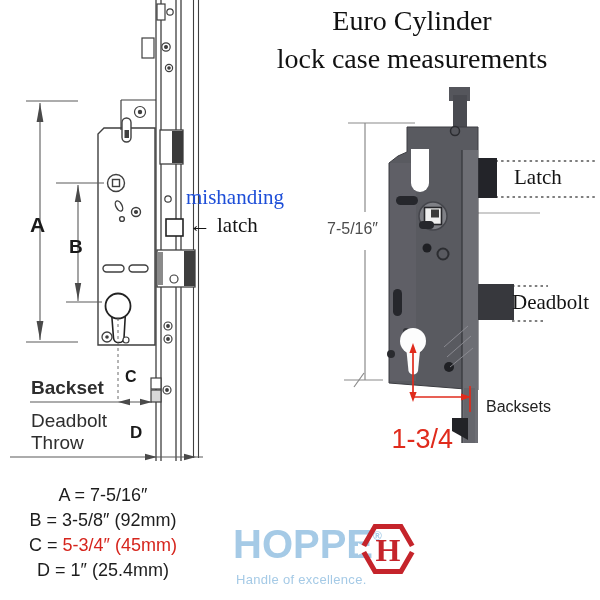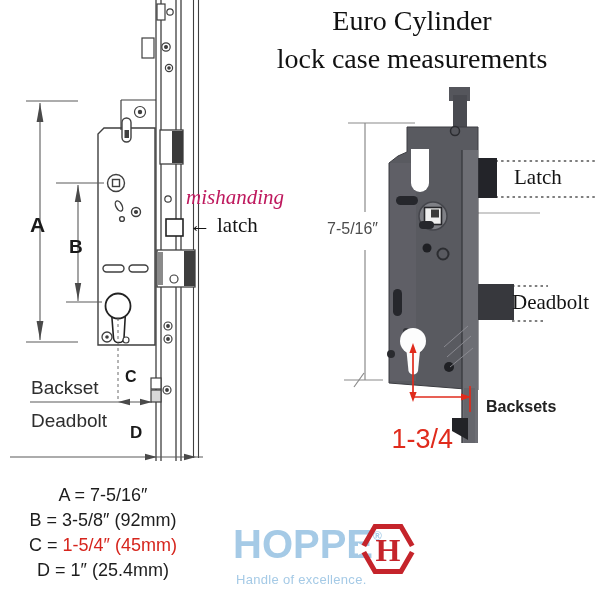--- a/index.html
+++ b/index.html
@@ -8,30 +8,30 @@
   .abs{position:absolute;}
   .serif{font-family:"Liberation Serif",serif;}
   .sans{font-family:"Liberation Sans",sans-serif;}
   #title{left:232px;top:2px;width:360px;text-align:center;color:#111;
          font-size:28px;line-height:38px;}
   .dimletter{font-weight:bold;color:#1a1a1a;}
   #dim-a{left:30px;top:213px;font-size:21px;}
   #dim-b{left:69px;top:236px;font-size:19px;}
   #dim-c{left:125px;top:368px;font-size:16px;}
   #dim-d{left:130px;top:423px;font-size:17px;}
-  #backset-label{left:31px;top:377px;font-size:19px;color:#2e2e2e;}
+  #backset-label{left:31px;top:377px;font-size:19px;color:#2e2e2e;font-weight:bold;}
   #deadbolt-throw-label{left:31px;top:410px;font-size:19px;line-height:22px;color:#2e2e2e;}
-  #mishanding-label{left:186px;top:185px;font-size:21px;color:#be185d;font-style:italic;}
+  #mishanding-label{left:186px;top:185px;font-size:21px;color:#1d4ed8;}
   #latch-arrow-row{left:189px;top:212px;font-size:21px;color:#141414;}
   #latch-arrow-row .arr{font-weight:bold;font-size:22px;letter-spacing:-1px;}
   #latch-arrow-row .txt{margin-left:7px;}
   #photo-height-dim{left:327px;top:220px;font-size:16px;color:#4d4d4d;}
   #photo-latch-label{left:514px;top:165px;font-size:21px;color:#141414;}
   #photo-deadbolt-label{left:512px;top:290px;font-size:21px;color:#141414;}
-  #backsets-label{left:486px;top:398px;font-size:16px;font-weight:700;color:#222;}
+  #backsets-label{left:486px;top:398px;font-size:16px;font-weight:400;color:#222;}
   #red-backset-value{left:337px;top:419px;width:116px;text-align:right;
                      font-size:27px;line-height:41px;}
   #legend{left:29px;top:483px;font-size:18px;line-height:25px;color:#1d1d1d;text-align:center;}
   #brand-name{left:233px;top:522px;font-size:40px;font-weight:bold;}
   #brand-name sup{font-size:12px;vertical-align:18px;}
   #brand-tagline{left:236px;top:572px;font-size:13px;letter-spacing:.3px;}
 </style>
 </head>
 <body>
 
@@ -218,36 +218,37 @@
   </div>
 
   <div id="dim-a" class="abs sans dimletter">A</div>
   <div id="dim-b" class="abs sans dimletter">B</div>
   <div id="dim-c" class="abs sans dimletter">C</div>
   <div id="dim-d" class="abs sans dimletter">D</div>
 
   <div id="backset-label" class="abs sans">Backset</div>
   <div id="deadbolt-throw-label" class="abs sans">
     <div>Deadbolt</div>
+    <div>Throw</div>
   </div>
 
   <div id="photo-height-dim" class="abs sans">7-5/16″</div>
   <div id="photo-latch-label" class="abs serif">Latch</div>
   <div id="photo-deadbolt-label" class="abs serif">Deadbolt</div>
   <div id="backsets-label" class="abs sans">Backsets</div>
 
   <div id="red-backset-value" class="abs sans" style="color:#e02b1c">
     <div>1-3/4</div>
   </div>
 
   <div id="legend" class="abs sans">
     <div>A = 7-5/16″</div>
     <div>B = 3-5/8″ (92mm)</div>
     <div>
-      <span>C = </span><span style="color:#d6251d">1-5/4″ (45mm)</span>
+      <span>C = </span><span style="color:#d6251d">5-3/4″ (45mm)</span>
     </div>
     <div>D = 1″ (25.4mm)</div>
   </div>
 
   <div id="brand-name" class="abs sans" style="color:#a5cae6">
     <span>HOPPE</span><sup>®</sup>
   </div>
   <div id="brand-tagline" class="abs sans" style="color:#a5cae6">Handle of excellence.</div>
 
   <svg class="abs" style="left:357px;top:518px" width="62" height="62" viewBox="0 0 62 62">

